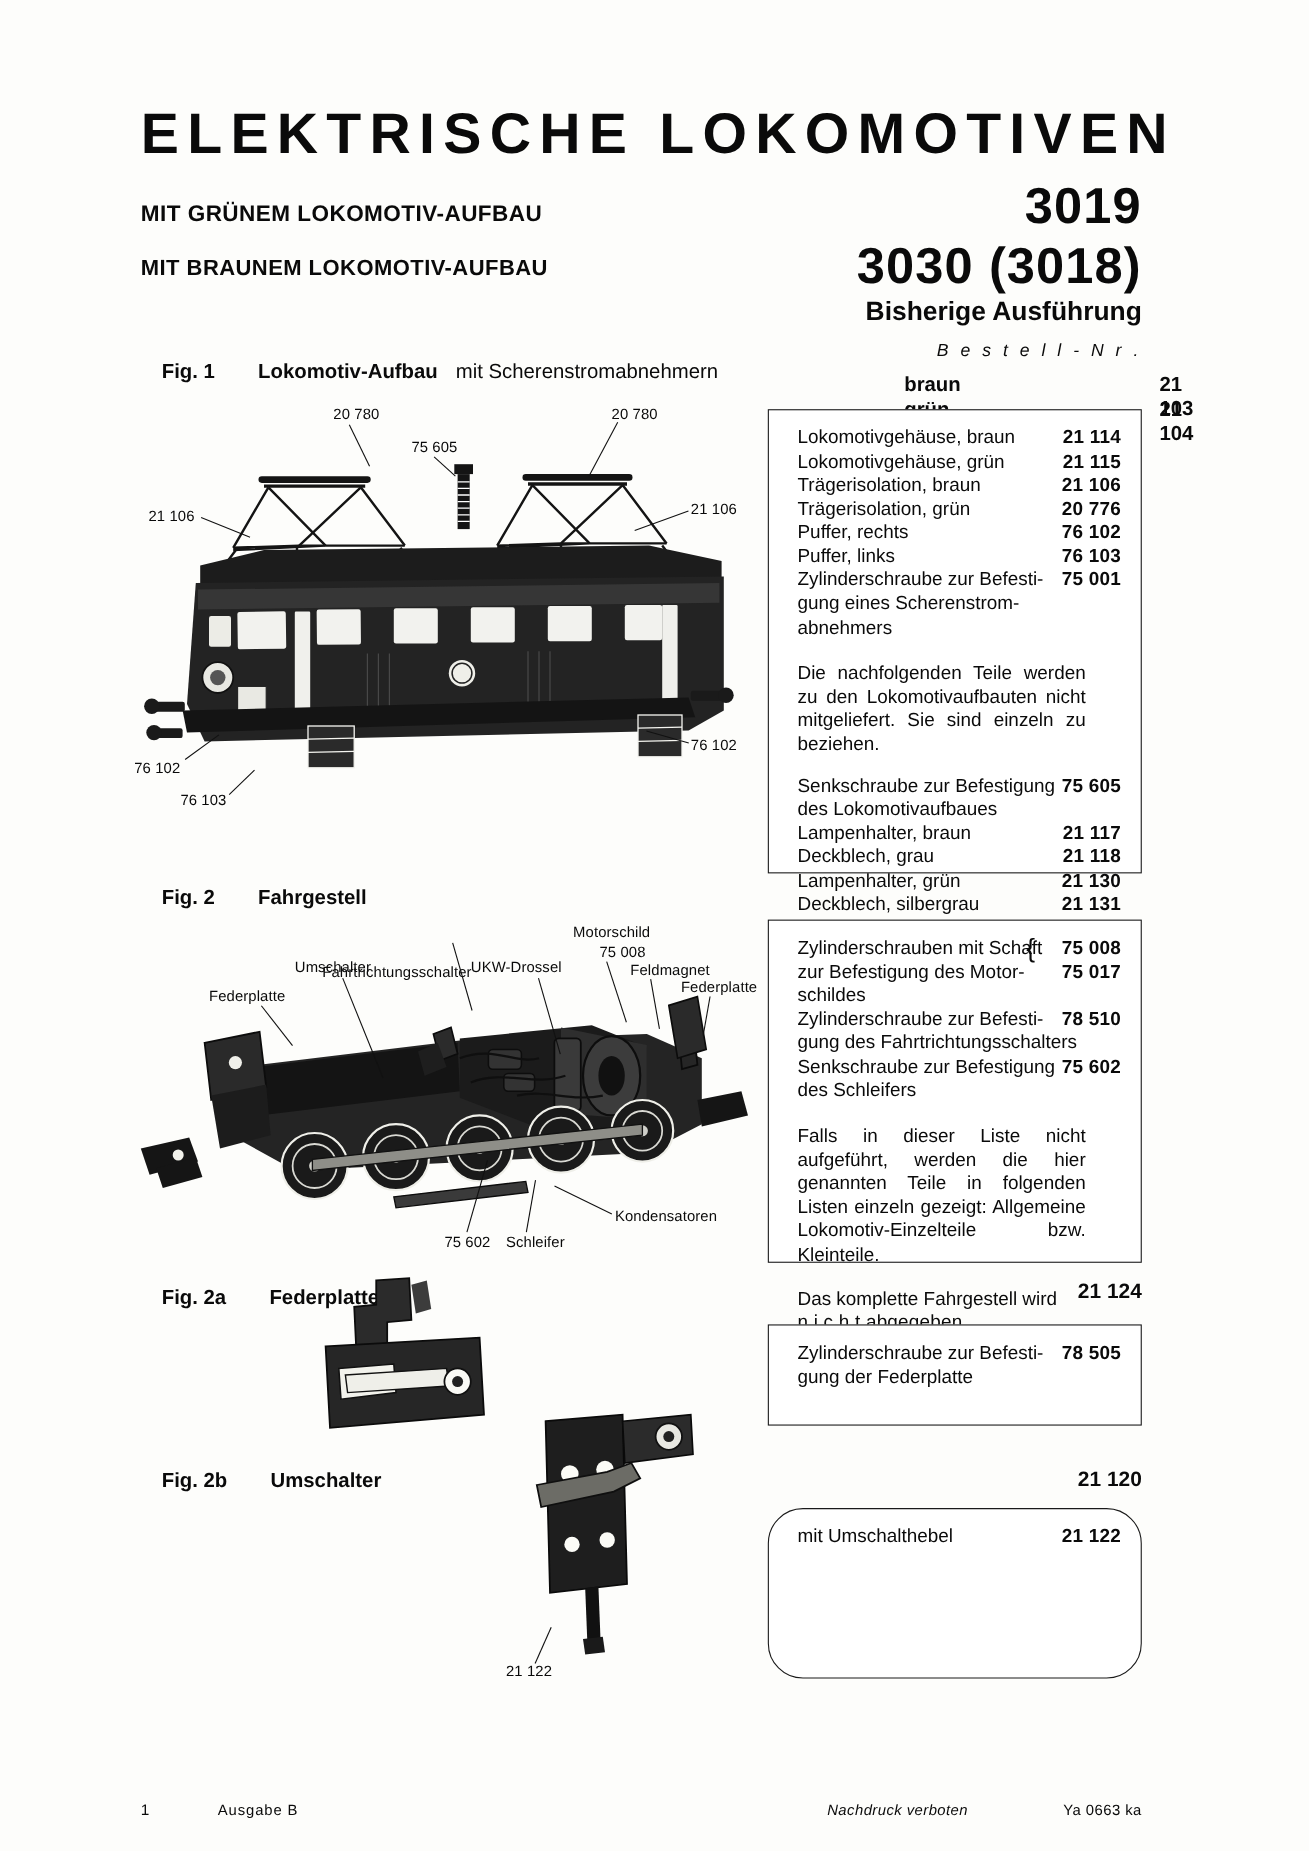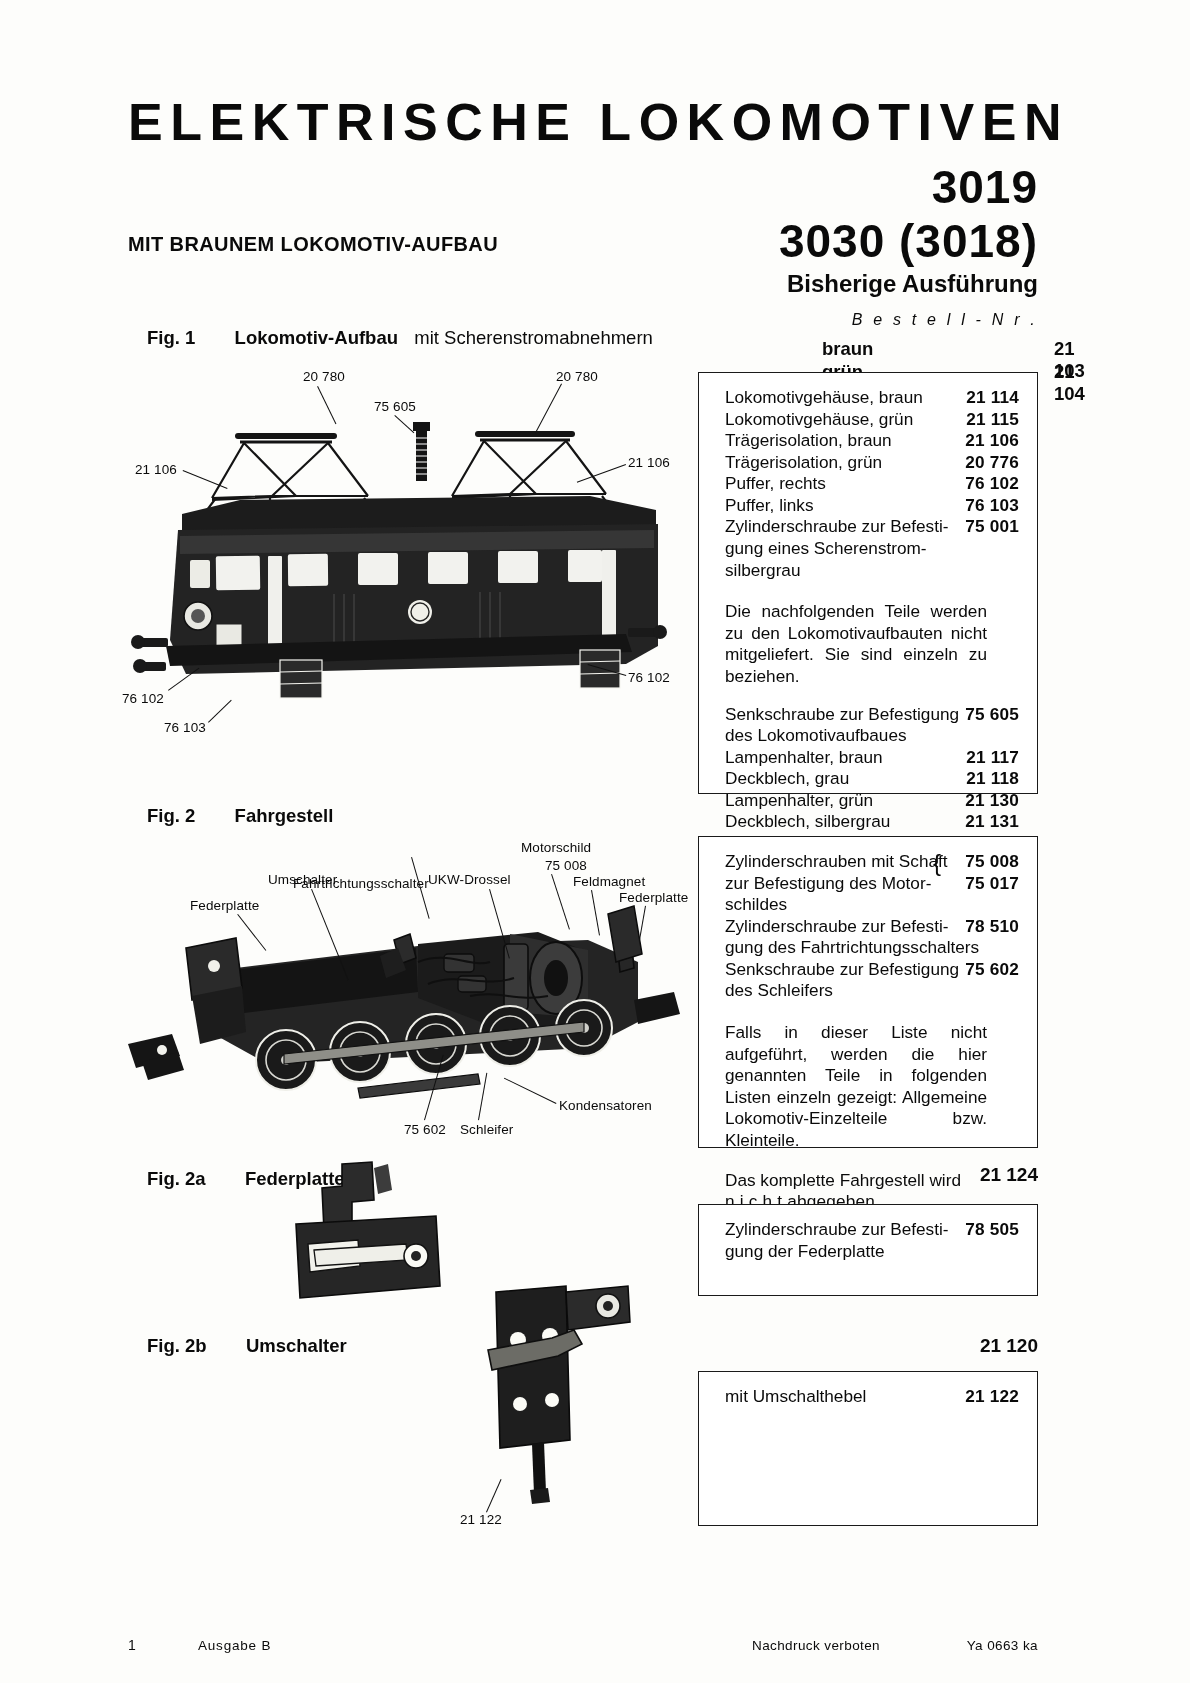--- a/index.html
+++ b/index.html
@@ -179,20 +179,21 @@
     bottom: 30px;
     font-size: 13.5px;
     letter-spacing: 0.8px;
     text-align: center;
   }
   .footer-nachdruck {
     position: absolute;
     left: 752px;
     bottom: 30px;
     font-size: 13.5px;
+    font-style: italic;
     letter-spacing: 0.4px;
     text-align: center;
   }
   .footer-code {
     position: absolute;
     right: 152px;
     bottom: 30px;
     font-size: 13.5px;
     letter-spacing: 0.4px;
   }
@@ -201,20 +202,21 @@
   .illus { position: absolute; }
   .illus svg { display: block; }
 </style>
 </head>
 <body>
 
 <div class="page">
 
   <div class="main-title">ELEKTRISCHE LOKOMOTIVEN</div>
 
+  <div class="sub-left-1">MIT GRÜNEM LOKOMOTIV-AUFBAU</div>
   <div class="sub-left-2">MIT BRAUNEM LOKOMOTIV-AUFBAU</div>
 
   <div class="num-big-1">3019</div>
   <div class="num-big-2">3030 (3018)</div>
   <div class="ausfuehrung">Bisherige Ausführung</div>
   <div class="bestell-nr">B e s t e l l - N r .</div>
 
   <div class="color-row" style="left:822px; top:338px; width:260px;">
     <span class="cname">braun</span>
     <span class="cnum">21 103</span>
@@ -375,21 +377,21 @@
         <span class="pnum">76 103</span>
       </div>
       <div class="prow">
         <span class="pdesc">Zylinderschraube zur Befesti-</span>
         <span class="pnum">75 001</span>
       </div>
       <div class="prow">
         <span class="pdesc">gung eines Scherenstrom-</span>
       </div>
       <div class="prow">
-        <span class="pdesc">silbergrau</span>
+        <span class="pdesc">abnehmers</span>
       </div>
 
       <div class="para" style="width:262px;">Die nachfolgenden Teile werden zu den Lokomotivaufbauten nicht mitgeliefert. Sie sind einzeln zu beziehen.</div>
 
       <div class="spacer-sm"></div>
 
       <div class="prow">
         <span class="pdesc">Senkschraube zur Befestigung</span>
         <span class="pnum">75 605</span>
       </div>
@@ -641,21 +643,21 @@
 
       <path d="M54,166 L66,164 L68,214 L56,216 Z" fill="#111"></path>
       <path d="M52,212 L70,210 L72,224 L54,226 Z" fill="#1a1a1a"></path>
     </svg>
   </div>
 
   <div class="callout" style="left:460px; top:1512px;">21 122</div>
   <div class="leader" style="left:486px; top:1512px; width:36px; transform:rotate(-66deg);"></div>
 
   <div class="box-label-num" style="top:1335px;">21 120</div>
-  <div class="box" style="left:698px; top:1371px; width:340px; height:155px;">
+  <div class="box" style="left:698px; top:1371px; width:340px; height:155px;border-radius:32px;">
     <div class="box-inner">
       <div class="prow">
         <span class="pdesc">mit Umschalthebel</span>
         <span class="pnum">21 122</span>
       </div>
     </div>
   </div>
 
   <div class="footer-pagenum">1</div>
   <div class="footer-ausgabe">Ausgabe B</div>

